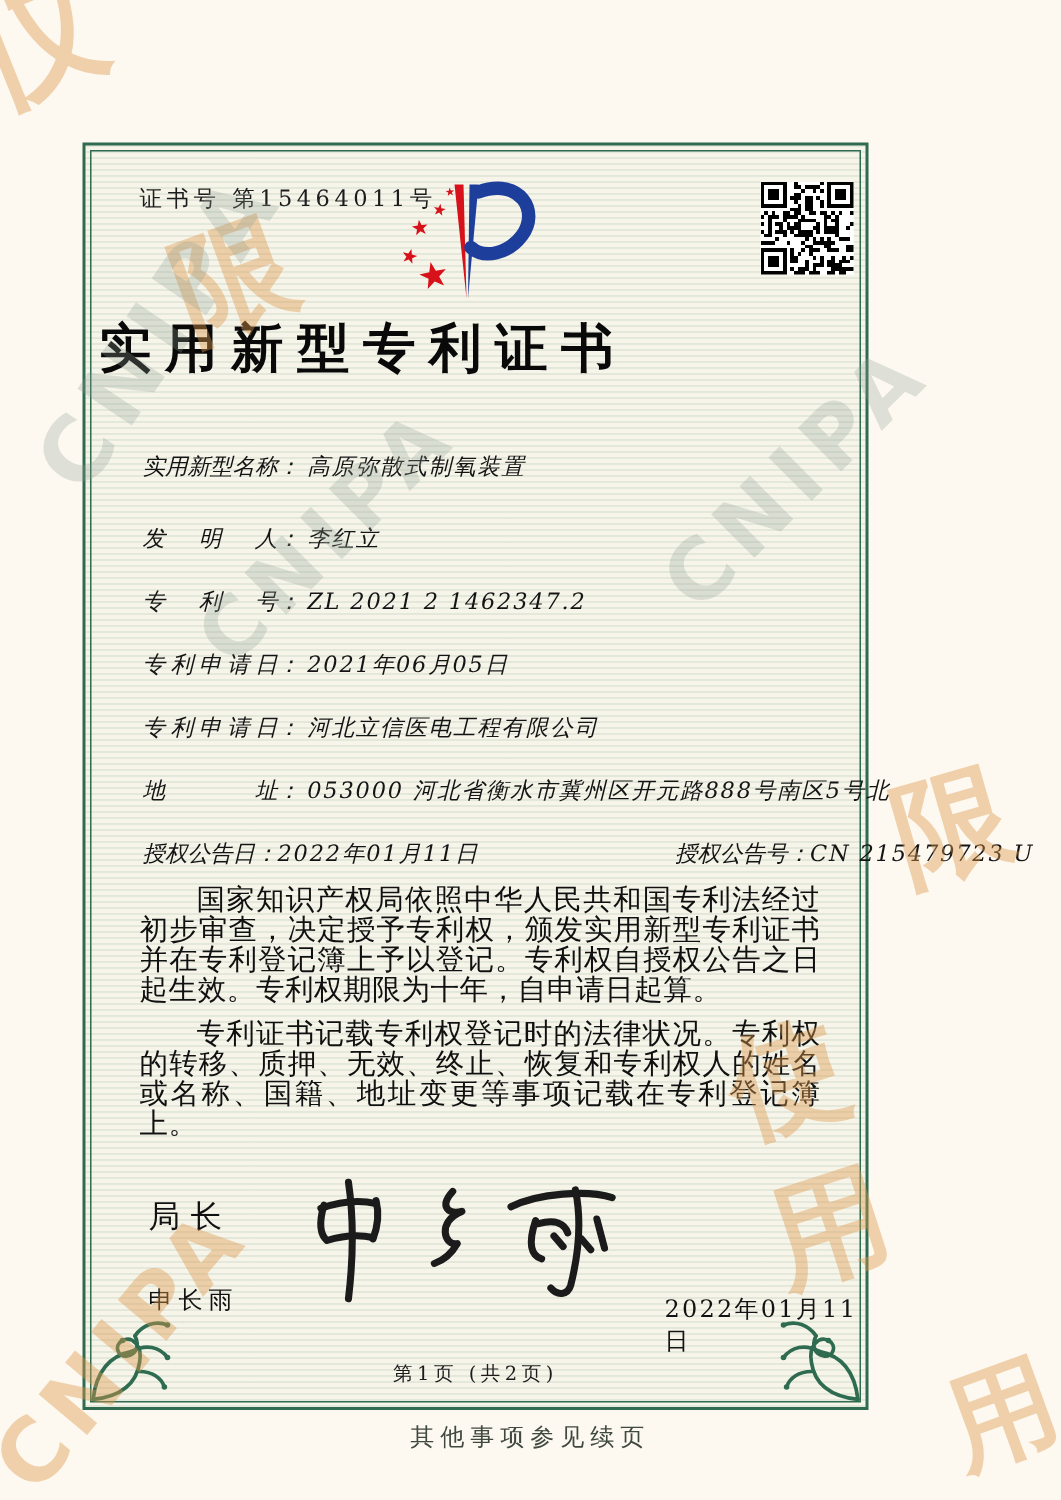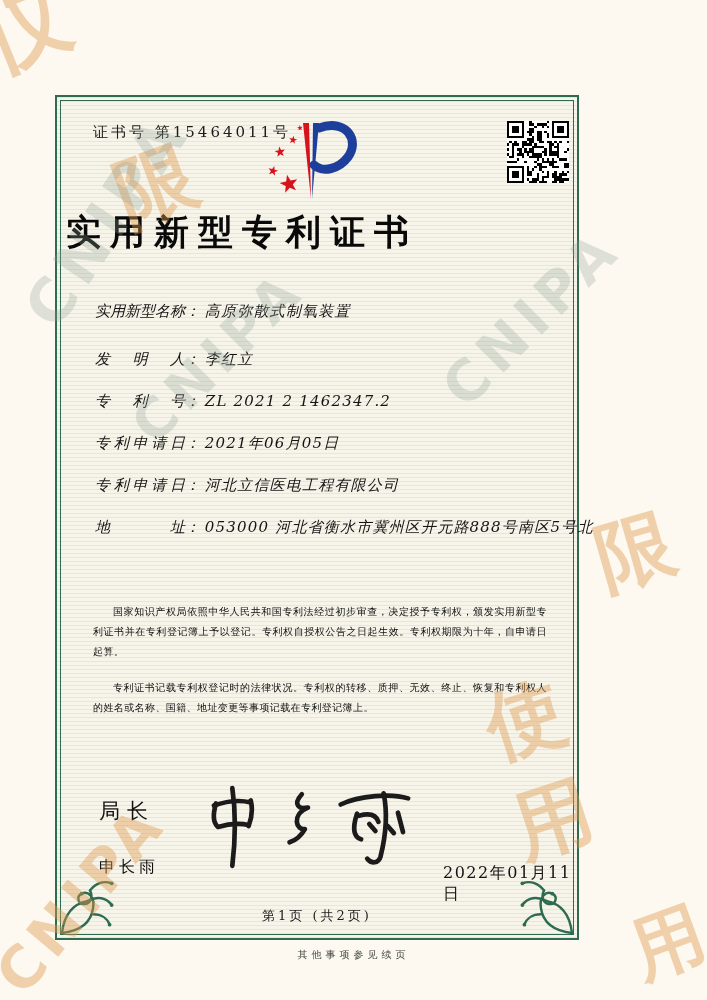--- a/index.html
+++ b/index.html
@@ -30,34 +30,34 @@
 
   .fields{position:absolute;left:38px;top:203px;right:28px;font-size:15px;color:#141414;font-style:italic;}
   .frow{margin-bottom:19px;line-height:23px;height:23px;white-space:nowrap;position:relative;}
   .frow.first{margin-bottom:25px;}
   .flabel{display:inline-block;width:90px;text-align:justify;text-align-last:justify;vertical-align:top;}
   .fcolon{display:inline-block;vertical-align:top;}
   .fvalue{letter-spacing:1.2px;}
   .grant-no{position:absolute;left:355px;top:0;}
 
   .paras{position:absolute;left:36px;right:30px;top:489px;color:#101010;}
-  .paras p{margin:16px 0 9px;font-size:10px;line-height:20px;text-indent:2em;text-align:justify;letter-spacing:0.4px;}
+  .paras p{margin:4px 0 9px;font-size:19px;line-height:20px;text-indent:2em;text-align:justify;letter-spacing:0.4px;}
 
   .role{position:absolute;left:42px;top:700px;font-size:21px;letter-spacing:7px;color:#111;text-align:right;}
   .signer{position:absolute;left:42px;top:738px;font-size:16px;letter-spacing:4px;color:#111;margin-top:22px;}
   .signature{position:absolute;left:122px;top:684px;width:262px;height:92px;}
   .issue-date{position:absolute;left:386px;top:766px;font-size:16px;letter-spacing:1.5px;color:#131313;}
   .page-info{position:absolute;left:0;right:0;top:810px;text-align:center;font-size:13px;letter-spacing:3px;color:#1b1b1b;}
 
   .corner{position:absolute;z-index:3;}
   .corner.br{right:3px;bottom:3px;width:62px;height:62px;}
   .corner.bl{left:3px;bottom:3px;width:62px;height:62px;transform:scaleX(-1);}
 
   .footer-note{position:absolute;left:0;right:0;top:948px;text-align:center;z-index:4;
-               font-size:10px;letter-spacing:4px;color:#40493f;}
+               font-size:16px;letter-spacing:4px;color:#40493f;}
 </style>
 </head>
 <body>
 
 <div class="page">
 
   <span class="wm tan" style="left:-18px;top:-16px;font-size:86px;transform:rotate(-22deg);">仅</span>
   <span class="wm tan" style="left:116px;top:146px;font-size:80px;transform:rotate(-20deg);">限</span>
   <span class="wm gray" style="left:-14px;top:190px;font-size:60px;letter-spacing:8px;transform:rotate(-56deg);">CNIPA</span>
   <span class="wm gray" style="left:110px;top:330px;font-size:54px;letter-spacing:7px;transform:rotate(-45deg);">CNIPA</span>
@@ -320,20 +320,24 @@
         <span class="fvalue">2021年06月05日</span>
       </div>
       <div class="frow">
         <span class="flabel">专利申请日</span><span class="fcolon">：</span>
         <span class="fvalue">河北立信医电工程有限公司</span>
       </div>
       <div class="frow">
         <span class="flabel">地址</span><span class="fcolon">：</span>
         <span class="fvalue">053000 河北省衡水市冀州区开元路888号南区5号北</span>
       </div>
+      <div class="frow">
+        <span><span>授权公告日：</span><span class="fvalue">2022年01月11日</span></span>
+        <span class="grant-no"><span>授权公告号：</span><span class="fvalue">CN 215479723 U</span></span>
+      </div>
     </div>
 
     <div class="paras">
       <p>国家知识产权局依照中华人民共和国专利法经过初步审查，决定授予专利权，颁发实用新型专利证书并在专利登记簿上予以登记。专利权自授权公告之日起生效。专利权期限为十年，自申请日起算。</p>
       <p>专利证书记载专利权登记时的法律状况。专利权的转移、质押、无效、终止、恢复和专利权人的姓名或名称、国籍、地址变更等事项记载在专利登记簿上。</p>
     </div>
 
     <div class="role">局长</div>
     <div class="signer">申长雨</div>
 

